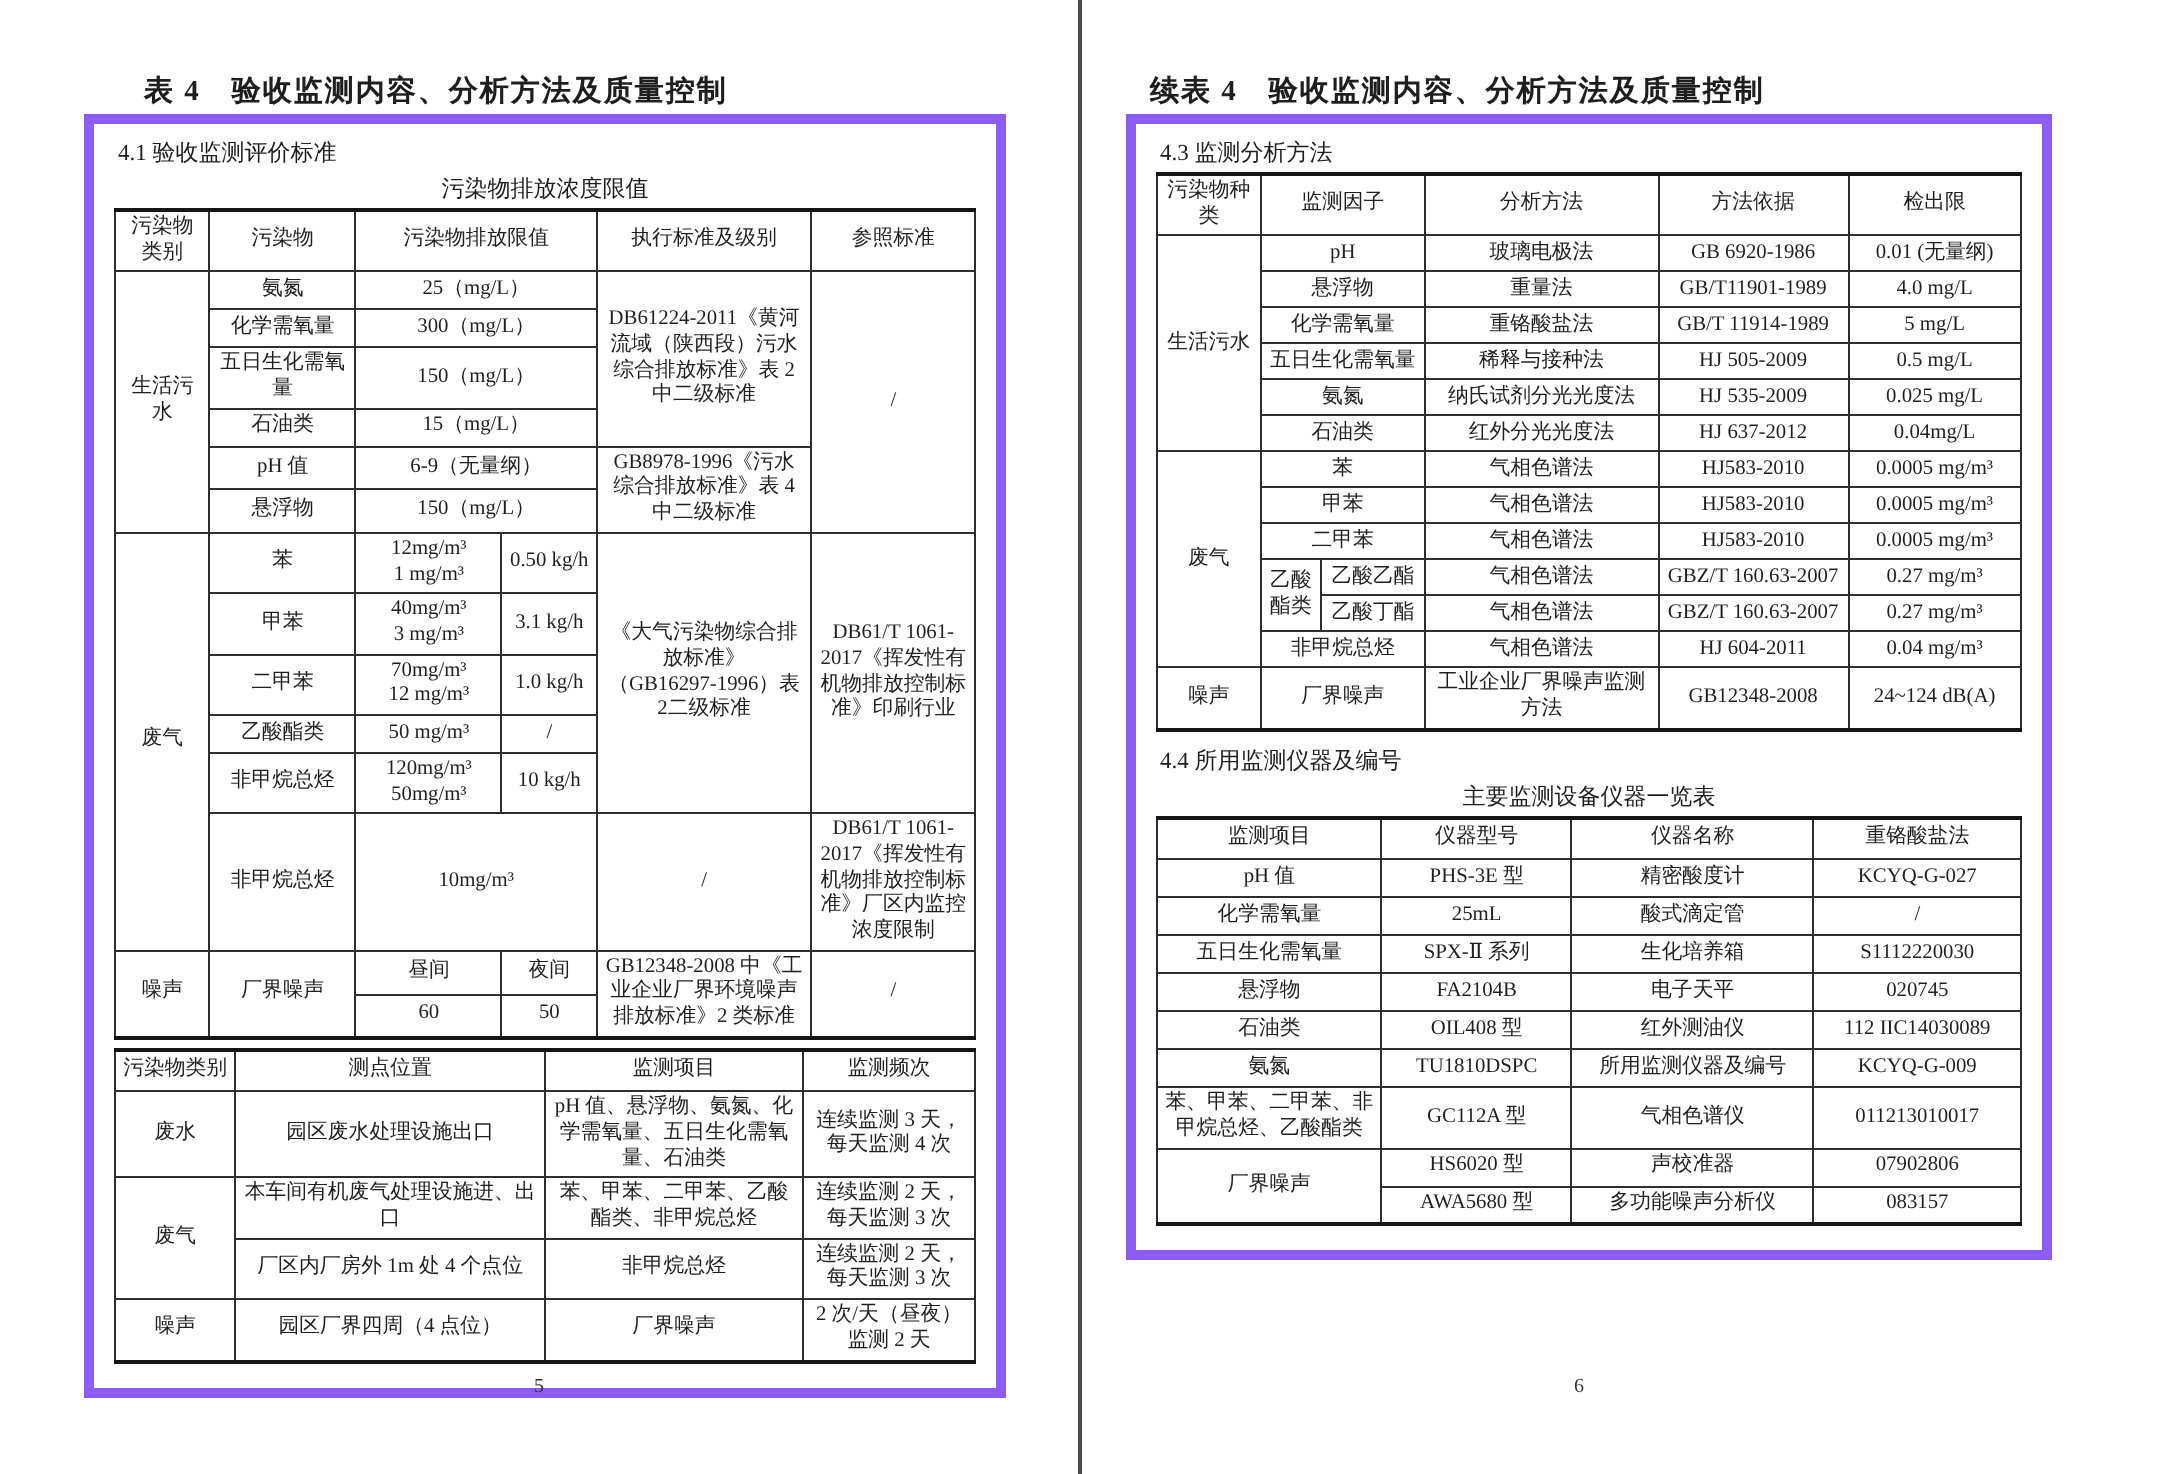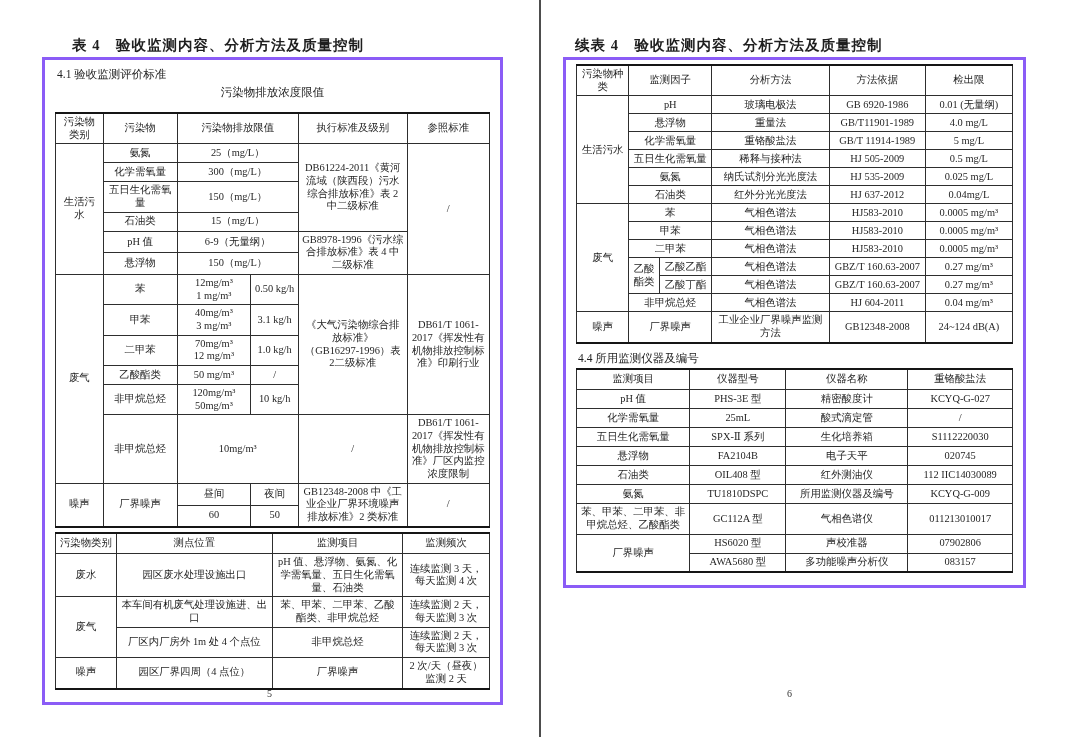--- a/index.html
+++ b/index.html
@@ -4,24 +4,24 @@
 <style>
   * { margin: 0; padding: 0; box-sizing: border-box; }
   html, body { width: 1082px; height: 737px; background: #ffffff; overflow: hidden; }
   body { font-family: "Liberation Serif", "DejaVu Serif", serif; color: #222; }
   .sheet { position: relative; width: 1082px; height: 651px; background: #fff; }
   .page { position: absolute; top: 0; height: 737px; width: 541px; }
   .page-left { left: 0; border-right: 2px solid #4d4d4d; }
   .page-right { left: 519px; }
   .page-title { margin: 36px 0 4px 72px; font-size: 14.5px; font-weight: bold; letter-spacing: 1px; color: #1e1e1e; }
   .page-right .page-title { margin-left: 56px; }
-  .outer-box { position: absolute; left: 42px; right: 36px; top: 57px; border: 3px solid #8b5cf6; background: #fff; padding: 4px 10px 8px 10px; }
+  .outer-box { position: absolute; left: 42px; right: 36px; top: 57px; border: 5px solid #8b5cf6; background: #fff; padding: 4px 10px 8px 10px; }
   .page-right .outer-box { left: 44px; right: 34px; }
   .section-label { font-size: 11.5px; color: #1e1e1e; padding: 3px 0 2px 2px; }
-  .table-subtitle { text-align: center; font-size: 11.5px; color: #1e1e1e; padding: 1px 0 12px 0; }
+  .table-subtitle { text-align: center; font-size: 11.5px; color: #1e1e1e; padding: 1px 0 2px 0; }
   table.grid { width: 100%; border-collapse: collapse; table-layout: fixed;
                border-top: 2px solid #151515; border-bottom: 2px solid #151515; margin-bottom: 4px; }
   table.grid th, table.grid td {
       border: 1px solid #2e2e2e; font-weight: normal; font-size: 10.4px; line-height: 1.22;
       text-align: center; vertical-align: middle; padding: 2px 3px; color: #1f1f1f;
       white-space: pre-line; overflow: hidden; }
   table.grid tr.hrow th { height: 21px; }
   .t41 td { height: 19px; }
   .t42 td { height: 26px; }
   .t43 td { height: 18px; }
@@ -187,20 +187,21 @@
     </div>
 
     <div class="page-num">5</div>
   </div>
 
   <div class="page page-right">
     <div class="page-title">续表 4　验收监测内容、分析方法及质量控制</div>
 
     <div class="outer-box">
 
+      <div class="section-label">4.3 监测分析方法</div>
 
       <table class="grid t43">
         <colgroup>
             <col style="width:12%">
             <col style="width:7%">
             <col style="width:12%">
             <col style="width:27%">
             <col style="width:22%">
             <col style="width:20%">
           </colgroup>
@@ -292,20 +293,21 @@
           <td>噪声</td>
           <td colspan="2">厂界噪声</td>
           <td>工业企业厂界噪声监测方法</td>
           <td>GB12348-2008</td>
           <td>24~124 dB(A)</td>
         </tr>
       </tbody>
         </table>
 
       <div class="section-label">4.4 所用监测仪器及编号</div>
+      <div class="table-subtitle">主要监测设备仪器一览表</div>
 
       <table class="grid t44">
         <colgroup>
             <col style="width:26%">
             <col style="width:22%">
             <col style="width:28%">
             <col style="width:24%">
           </colgroup>
         <tbody>
             <tr class="hrow">

